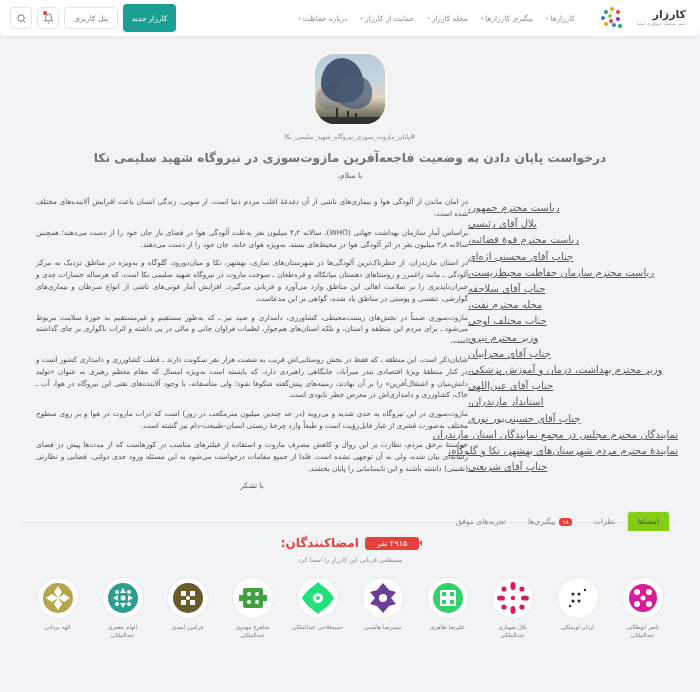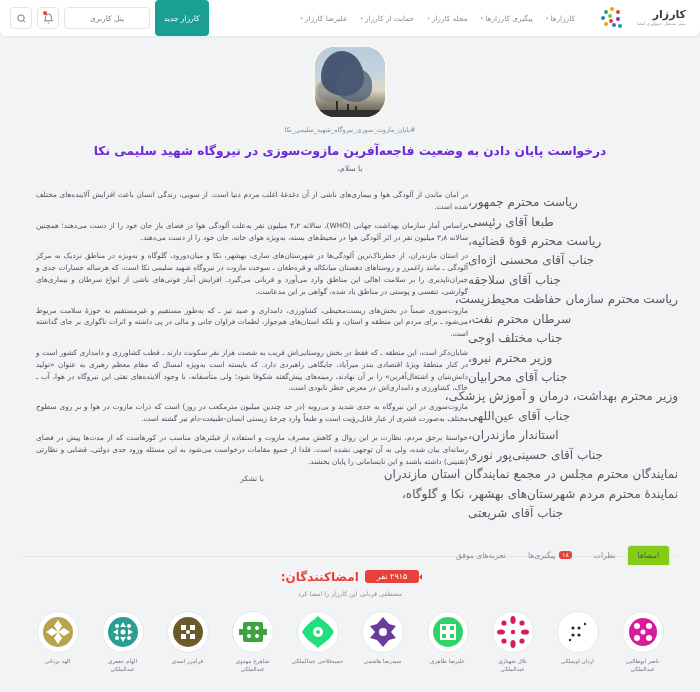--- a/index.html
+++ b/index.html
@@ -42,62 +42,62 @@
     width: 22px; height: 22px; border: 1px solid #e3e6e9; border-radius: 4px;
     background: #fff; display: flex; align-items: center; justify-content: center;
     cursor: pointer; position: relative;
   }
   .icon-btn svg { width: 11px; height: 11px; }
   .dot-badge {
     position: absolute; top: 3px; left: 5px; width: 4px; height: 4px;
     background: #e8413c; border-radius: 50%;
   }
   .btn-outline {
-    height: 22px; padding: 0 25px; border: 1px solid #e3e6e9; border-radius: 4px;
+    height: 22px; padding: 0 9px; border: 1px solid #e3e6e9; border-radius: 4px;
     background: #fff; font-size: 7.5px; color: #7b8086; display: flex;
     align-items: center; cursor: pointer; font-family: inherit;
   }
   .btn-primary {
-    height: 36px; padding: 0 9px; border: none; border-radius: 4px;
+    height: 28px; padding: 0 9px; border: none; border-radius: 4px;
     background: #1aa092; color: #fff; font-size: 7.5px; display: flex;
-    align-items: center; cursor: pointer; font-family: Liberation Sans, sans-serif;
+    align-items: center; cursor: pointer; font-family: Liberation Serif, serif;
   }
 
   
-  .hero { display: flex; flex-direction: column; align-items: center; padding-top: 9px; }
+  .hero { display: flex; flex-direction: column; align-items: center; padding-top: 16px; }
   .hero-img {
     width: 74px; height: 74px; border-radius: 22px; border: 2px solid #fbf7ea;
     overflow: hidden; position: relative; background: #a9bdd0;
   }
   .sky { position: absolute; inset: 0;
     background: linear-gradient(#b9ccdc 0%, #c6d4de 38%, #dfd6c2 62%, #8a8472 82%, #4b4b46 100%); }
   .smoke1 { position: absolute; left: 8%; top: 6%; width: 62%; height: 64%;
     background: #3f4f69; border-radius: 48% 52% 46% 54% / 58% 62% 38% 42%; opacity: .93; }
   .smoke2 { position: absolute; left: 30%; top: 30%; width: 52%; height: 48%;
     background: #4b5b74; border-radius: 50% 50% 44% 56% / 56% 50% 44% 50%; opacity: .75; }
   .smoke3 { position: absolute; left: 2%; top: 44%; width: 46%; height: 36%;
     background: #6a6f70; border-radius: 50%; opacity: .5; filter: blur(1px); }
   .stack { position: absolute; bottom: 3%; width: 2px; background: #2b2b2b; }
   .ground { position: absolute; left:0; right:0; bottom:0; height: 10%; background: #2f3230; }
 
   .hashtag { font-size: 6.5px; color: #7e8b97; margin-top: 7px; letter-spacing: .1px; }
   .title {
-    font-size: 12.2px; color: #6d28d9; margin-top: 9px; font-weight: bold;
+    font-size: 12.2px; color: #737373; margin-top: 9px; font-weight: bold;
     text-align: center; line-height: 1.4;
   }
 
   
   .content { display: flex; padding: 8px 22px 0 22px; gap: 0; }
   .salam { font-size: 7.6px; color: #5f6469; text-align: center; margin-top: 4px; }
 
   .cols { display: flex; width: 100%; margin-top: 8px; align-items: flex-start; }
   .col-recipients {
     width: 210px; padding-top: 4px; text-align: left; flex-shrink: 0;
   }
-  .rcp { font-size: 12px; color: #55595e; line-height: 1.62; white-space: nowrap; }
+  .rcp { font-size: 10px; color: #55595e; line-height: 1.62; white-space: nowrap; text-decoration: underline; }
 
   .col-body { flex: 1; padding-left: 14px; }
   .para {
     font-size: 7.3px; color: #4e5257; line-height: 1.62; text-align: justify;
     margin-bottom: 7px;
   }
   .closing { font-size: 7.4px; color: #55595e; text-align: center; margin-top: 0; }
 
   
   .tabs-wrap {
@@ -184,21 +184,21 @@
     </div>
     <div class="nav-item">
       <span>مجله کارزار</span>
       <span class="caret">▾</span>
     </div>
     <div class="nav-item">
       <span>حمایت از کارزار</span>
       <span class="caret">▾</span>
     </div>
     <div class="nav-item">
-      <span>علیرضا کارزار</span>
+      <span>درباره حفاظت</span>
       <span class="caret">▾</span>
     </div>
   </div>
 
   <div class="header-right">
     <button class="btn-primary">کارزار جدید</button>
     <button class="btn-outline">پنل کاربری</button>
     <div class="icon-btn">
       <svg viewBox="0 0 24 24" fill="none" stroke="#6b7075" stroke-width="2">
         <path d="M18 8a6 6 0 0 0-12 0c0 7-3 9-3 9h18s-3-2-3-9"></path>
@@ -228,26 +228,26 @@
   </div>
   <div class="hashtag">#پایان_مازوت_سوزی_نیروگاه_شهید_سلیمی_نکا</div>
   <div class="title">درخواست پایان دادن به وضعیت فاجعه‌آفرین مازوت‌سوزی در نیروگاه شهید سلیمی نکا</div>
   <div class="salam">با سلام،</div>
 </div>
 
 <div class="content">
   <div class="cols">
     <div class="col-recipients">
       <div class="rcp">ریاست محترم جمهور،</div>
-      <div class="rcp">طبعا آقای رئیسی</div>
+      <div class="rcp">بلال آقای رئیسی</div>
       <div class="rcp">ریاست محترم قوهٔ قضائیه،</div>
       <div class="rcp">جناب آقای محسنی اژه‌ای</div>
+      <div class="rcp">ریاست محترم سازمان حفاظت محیط‌زیست،</div>
       <div class="rcp">جناب آقای سلاجقه</div>
-      <div class="rcp">ریاست محترم سازمان حفاظت محیط‌زیست،</div>
-      <div class="rcp">سرطان محترم نفت،</div>
+      <div class="rcp">مجله محترم نفت،</div>
       <div class="rcp">جناب مختلف اوجی</div>
       <div class="rcp">وزیر محترم نیرو،</div>
       <div class="rcp">جناب آقای محرابیان</div>
       <div class="rcp">وزیر محترم بهداشت، درمان و آموزش پزشکی،</div>
       <div class="rcp">جناب آقای عین‌اللهی</div>
       <div class="rcp">استاندار مازندران،</div>
       <div class="rcp">جناب آقای حسینی‌پور نوری</div>
       <div class="rcp">نمایندگان محترم مجلس در مجمع نمایندگان استان مازندران</div>
       <div class="rcp">نمایندهٔ محترم مردم شهرستان‌های بهشهر، نکا و گلوگاه،</div>
       <div class="rcp">جناب آقای شریعتی</div>

